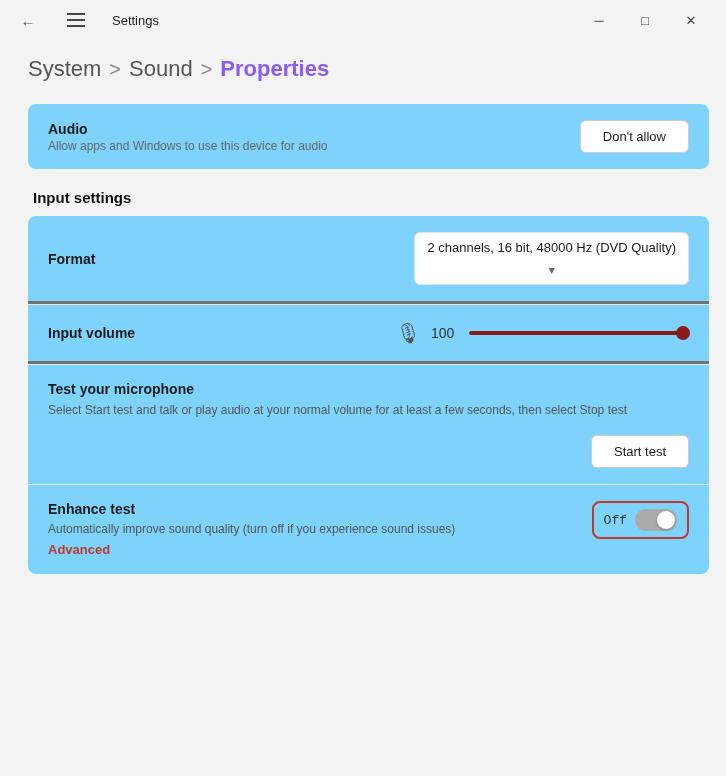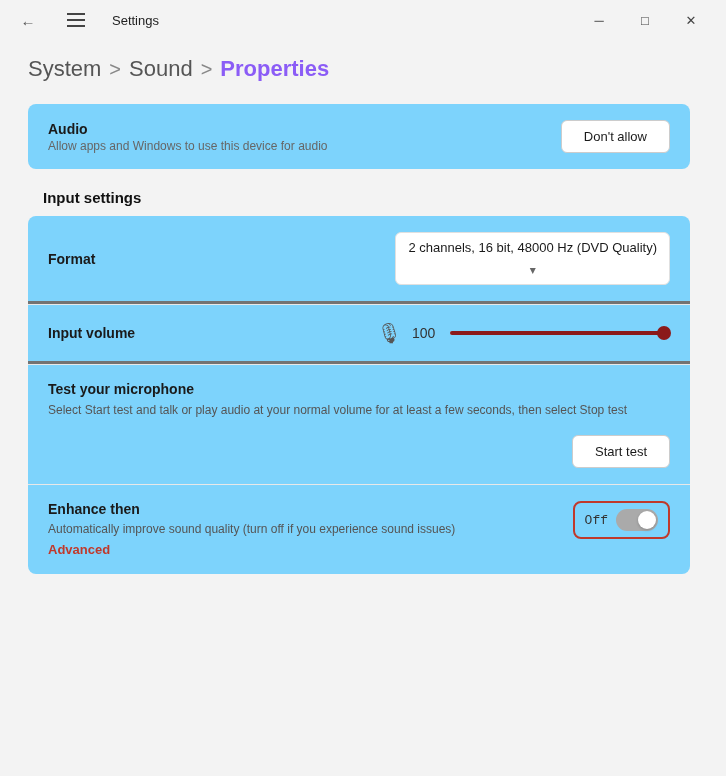--- a/index.html
+++ b/index.html
@@ -62,21 +62,21 @@
       gap: 4px;
       cursor: pointer;
     }
     .hamburger span {
       width: 18px;
       height: 2px;
       background: #444;
       display: block;
     }
     .content {
-      padding: 16px 36px 28px 28px;
+      padding: 16px 17px 28px 28px;
       flex: 1;
     }
     .breadcrumb {
       display: flex;
       align-items: center;
       font-size: 22px;
       color: #555;
       margin-bottom: 22px;
       flex-wrap: wrap;
       gap: 4px;
@@ -121,21 +121,21 @@
       padding: 8px 22px;
       font-size: 13px;
       cursor: pointer;
       color: #1a1a1a;
       white-space: nowrap;
     }
     .section-title {
       font-size: 15px;
       font-weight: 700;
       color: #111;
-      margin: 20px 0 10px 15px;
+      margin: 20px 0 10px 5px;
     }
     .format-select {
       display: flex;
       align-items: center;
       gap: 8px;
       background: #fff;
       border: 1px solid #e0e0e0;
       border-radius: 6px;
       padding: 7px 12px;
       font-size: 13px;
@@ -337,21 +337,21 @@
       <div class="test-desc">Select Start test and talk or play audio at your normal volume for at least a few seconds, then select Stop test</div>
       <div class="test-btn-row">
         <button class="btn-default">Start test</button>
       </div>
     </div>
 
     <div class="divider"></div>
 
     <div class="enhance-section" style="display:flex; align-items:flex-start; justify-content:space-between; gap:16px;">
       <div>
-        <div class="enhance-title">Enhance then</div>
+        <div class="enhance-title">Enhance test</div>
         <div class="enhance-desc">Automatically improve sound quality (turn off if you experience sound issues)</div>
         <a class="enhance-link">Advanced</a>
       </div>
       <div class="enhance-right">
         <span class="toggle-label">Off</span>
         <div class="toggle">
           <div class="toggle-knob"></div>
         </div>
       </div>
     </div>

